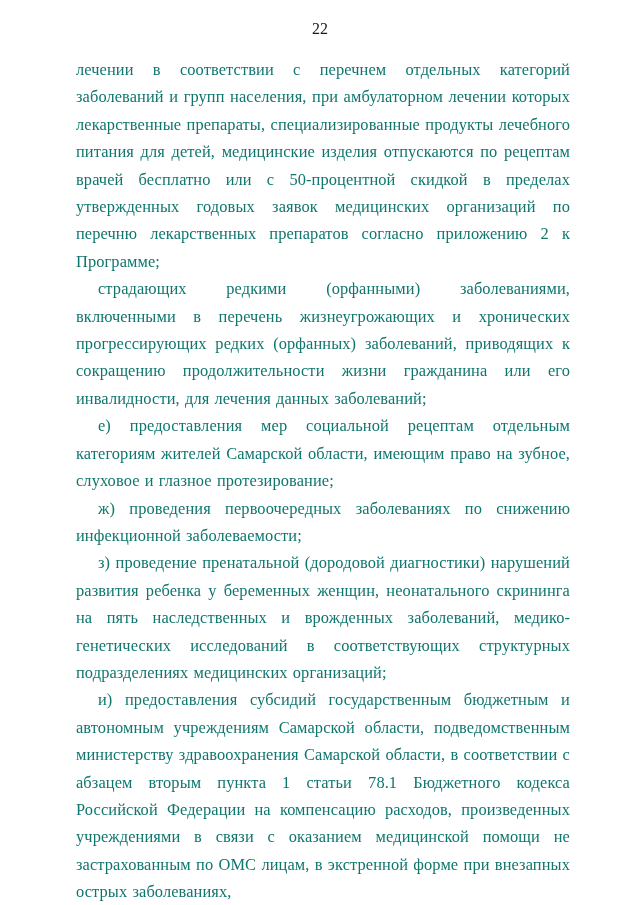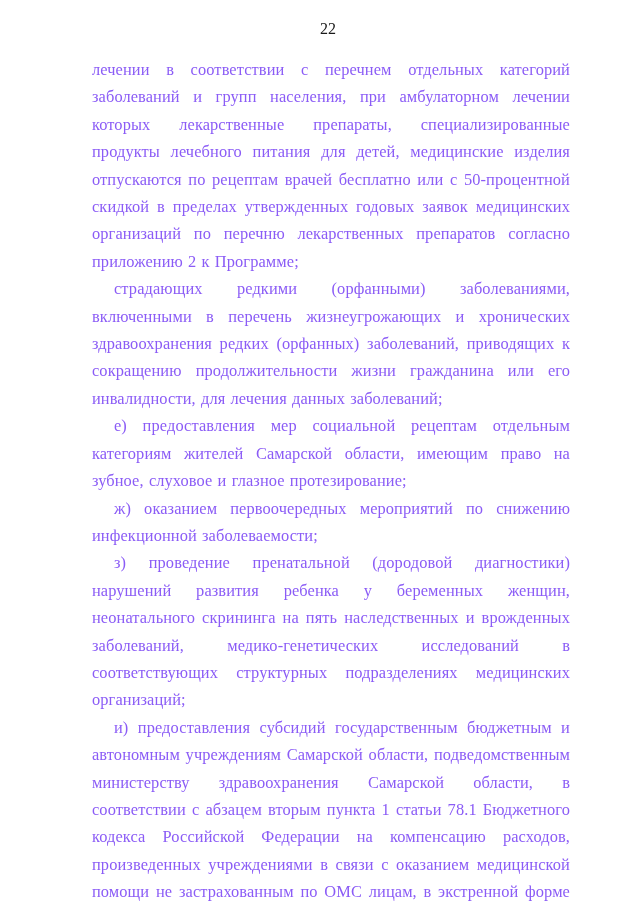--- a/index.html
+++ b/index.html
@@ -10,51 +10,50 @@
   .page {
     position: relative;
     width: 640px;
     height: 905px;
     background: #ffffff;
     color: #141414;
     font-family: "Liberation Serif", "DejaVu Serif", serif;
     overflow: hidden;
     box-sizing: border-box;
     padding-top: 20px;
-    padding-left: 16px;
   }
   .page-number {
     text-align: center;
     font-size: 16px;
     color: #1a1a1a;
     margin-bottom: 18px;
   }
   .content {
     padding-left: 76px;
     padding-right: 70px;
   }
   .content p {
     margin: 0;
     text-align: justify;
     font-size: 16.4px;
     line-height: 27.4px;
     letter-spacing: 0.1px;
     word-spacing: 1px;
-    color: #8b5cf6;
+    color: #0f766e;
   }
   .content p.indent {
     text-indent: 22px;
   }
 </style>
 </head>
 <body>
 
 <div class="page">
   <div class="page-number">22</div>
   <div class="content">
       <p class="">лечении в соответствии с перечнем отдельных категорий заболеваний и групп населения, при амбулаторном лечении которых лекарственные препараты, специализированные продукты лечебного питания для детей, медицинские изделия отпускаются по рецептам врачей бесплатно или с 50-процентной скидкой в пределах утвержденных годовых заявок медицинских организаций по перечню лекарственных препаратов согласно приложению 2 к Программе;</p>
-      <p class="indent">страдающих редкими (орфанными) заболеваниями, включенными в перечень жизнеугрожающих и хронических здравоохранения редких (орфанных) заболеваний, приводящих к сокращению продолжительности жизни гражданина или его инвалидности, для лечения данных заболеваний;</p>
+      <p class="indent">страдающих редкими (орфанными) заболеваниями, включенными в перечень жизнеугрожающих и хронических прогрессирующих редких (орфанных) заболеваний, приводящих к сокращению продолжительности жизни гражданина или его инвалидности, для лечения данных заболеваний;</p>
       <p class="indent">е) предоставления мер социальной рецептам отдельным категориям жителей Самарской области, имеющим право на зубное, слуховое и глазное протезирование;</p>
-      <p class="indent">ж) оказанием первоочередных мероприятий по снижению инфекционной заболеваемости;</p>
+      <p class="indent">ж) проведения первоочередных заболеваниях по снижению инфекционной заболеваемости;</p>
       <p class="indent">з) проведение пренатальной (дородовой диагностики) нарушений развития ребенка у беременных женщин, неонатального скрининга на пять наследственных и врожденных заболеваний, медико-генетических исследований в соответствующих структурных подразделениях медицинских организаций;</p>
       <p class="indent">и) предоставления субсидий государственным бюджетным и автономным учреждениям Самарской области, подведомственным министерству здравоохранения Самарской области, в соответствии с абзацем вторым пункта 1 статьи 78.1 Бюджетного кодекса Российской Федерации на компенсацию расходов, произведенных учреждениями в связи с оказанием медицинской помощи не застрахованным по ОМС лицам, в экстренной форме при внезапных острых заболеваниях,</p>
     </div>
 </div>
 
 </body></html>

